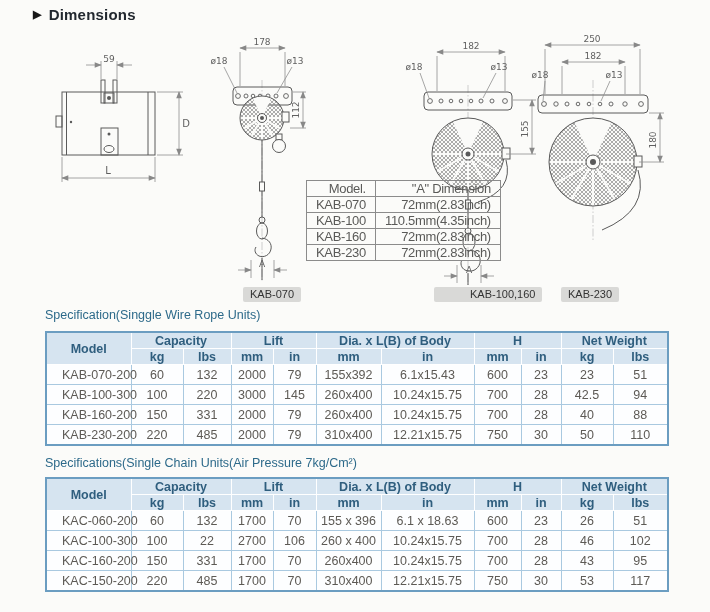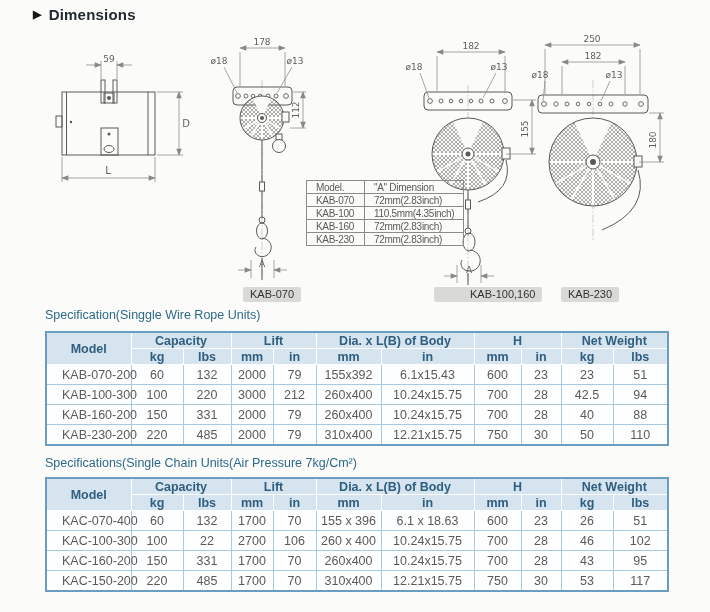--- a/index.html
+++ b/index.html
@@ -25,21 +25,21 @@
     padding:0 7px;border-radius:2px;white-space:nowrap;
   }
   
   .a-dim-table{
     position:absolute;left:306px;top:180px;
     border-collapse:collapse;table-layout:fixed;
     font-family:"Liberation Sans",sans-serif;
   }
   .a-dim-table th,.a-dim-table td{
     border:1px solid #8b8b8b;font-weight:normal;color:#5a5a58;
-    font-size:10px;letter-spacing:-0.3px;text-align:left;
+    font-size:13px;letter-spacing:-0.3px;text-align:right;
     height:12px;padding:0 9px;white-space:nowrap;overflow:hidden;
   }
   .a-dim-table .c1{width:58px;}
   .a-dim-table .c2{width:66px;}
   
   .spec-table{
     position:absolute;left:45px;width:622px;
     border-collapse:collapse;table-layout:fixed;
     border:2px solid #6b9dc1;background:#fef9c3;
     font-family:"Liberation Sans",sans-serif;
@@ -370,21 +370,21 @@
         <td>600</td>
         <td>23</td>
         <td>23</td>
         <td>51</td>
       </tr>
       <tr>
         <td class="model">KAB-100-300</td>
         <td>100</td>
         <td>220</td>
         <td>3000</td>
-        <td>212</td>
+        <td>145</td>
         <td>260x400</td>
         <td>10.24x15.75</td>
         <td>700</td>
         <td>28</td>
         <td>42.5</td>
         <td>94</td>
       </tr>
       <tr>
         <td class="model">KAB-160-200</td>
         <td>150</td>
@@ -446,21 +446,21 @@
       <th>mm</th>
       <th>in</th>
       <th>mm</th>
       <th>in</th>
       <th>kg</th>
       <th>lbs</th>
     </tr>
   </thead>
   <tbody>
       <tr>
-        <td class="model">KAC-070-400</td>
+        <td class="model">KAC-060-200</td>
         <td>60</td>
         <td>132</td>
         <td>1700</td>
         <td>70</td>
         <td>155 x 396</td>
         <td>6.1 x 18.63</td>
         <td>600</td>
         <td>23</td>
         <td>26</td>
         <td>51</td>

